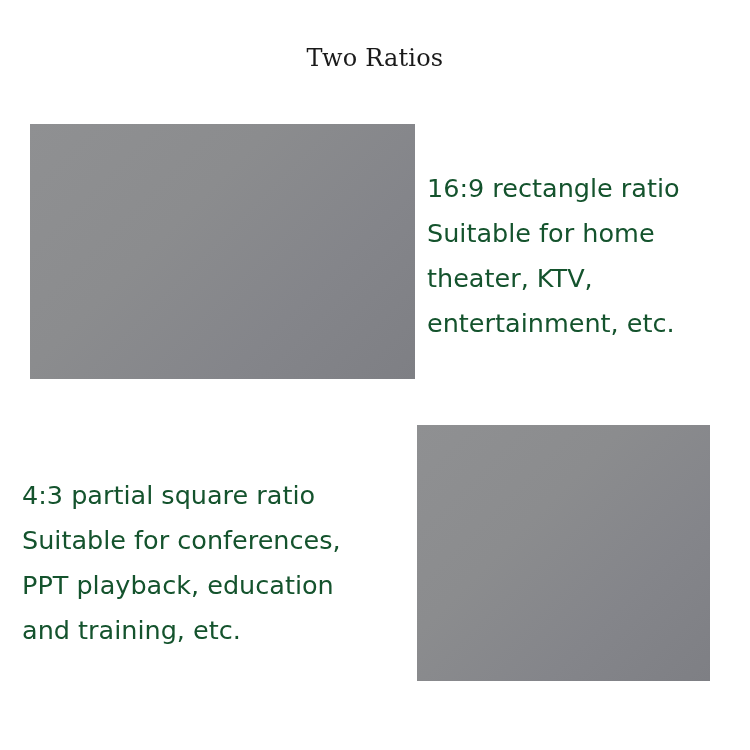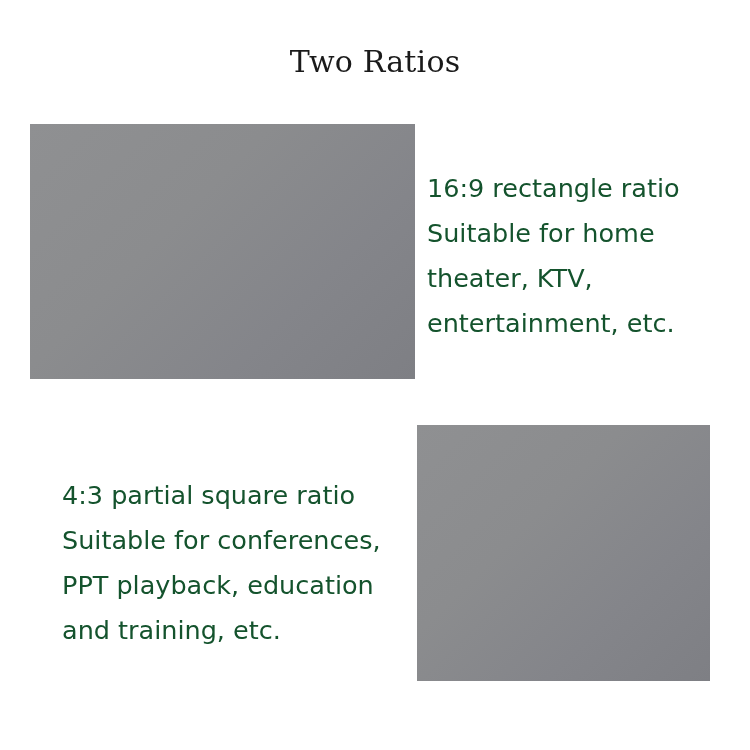--- a/index.html
+++ b/index.html
@@ -21,21 +21,21 @@
     height: 750px;
   }
 
   .title {
     position: absolute;
     top: 44px;
     left: 0;
     width: 750px;
     text-align: center;
     font-family: "DejaVu Serif", serif;
-    font-size: 30px;
+    font-size: 24px;
     color: #1a1a1a;
     letter-spacing: 0.2px;
   }
 
   .panel {
     position: absolute;
     background: linear-gradient(135deg, #8f9092 0%, #8b8c8e 38%, #84858a 70%, #7e7f84 100%);
   }
 
   .panel-169 {
@@ -63,21 +63,20 @@
   .caption-169 {
     left: 427px;
     top: 166px;
     width: 310px;
   }
 
   .caption-43 {
     left: 22px;
     top: 473px;
     width: 390px;
-    margin-left: 40px;
   }
 </style>
 </head>
 <body>
 
 <div class="page">
 
   <div class="title">Two Ratios</div>
 
   <div class="panel panel-169"></div>

